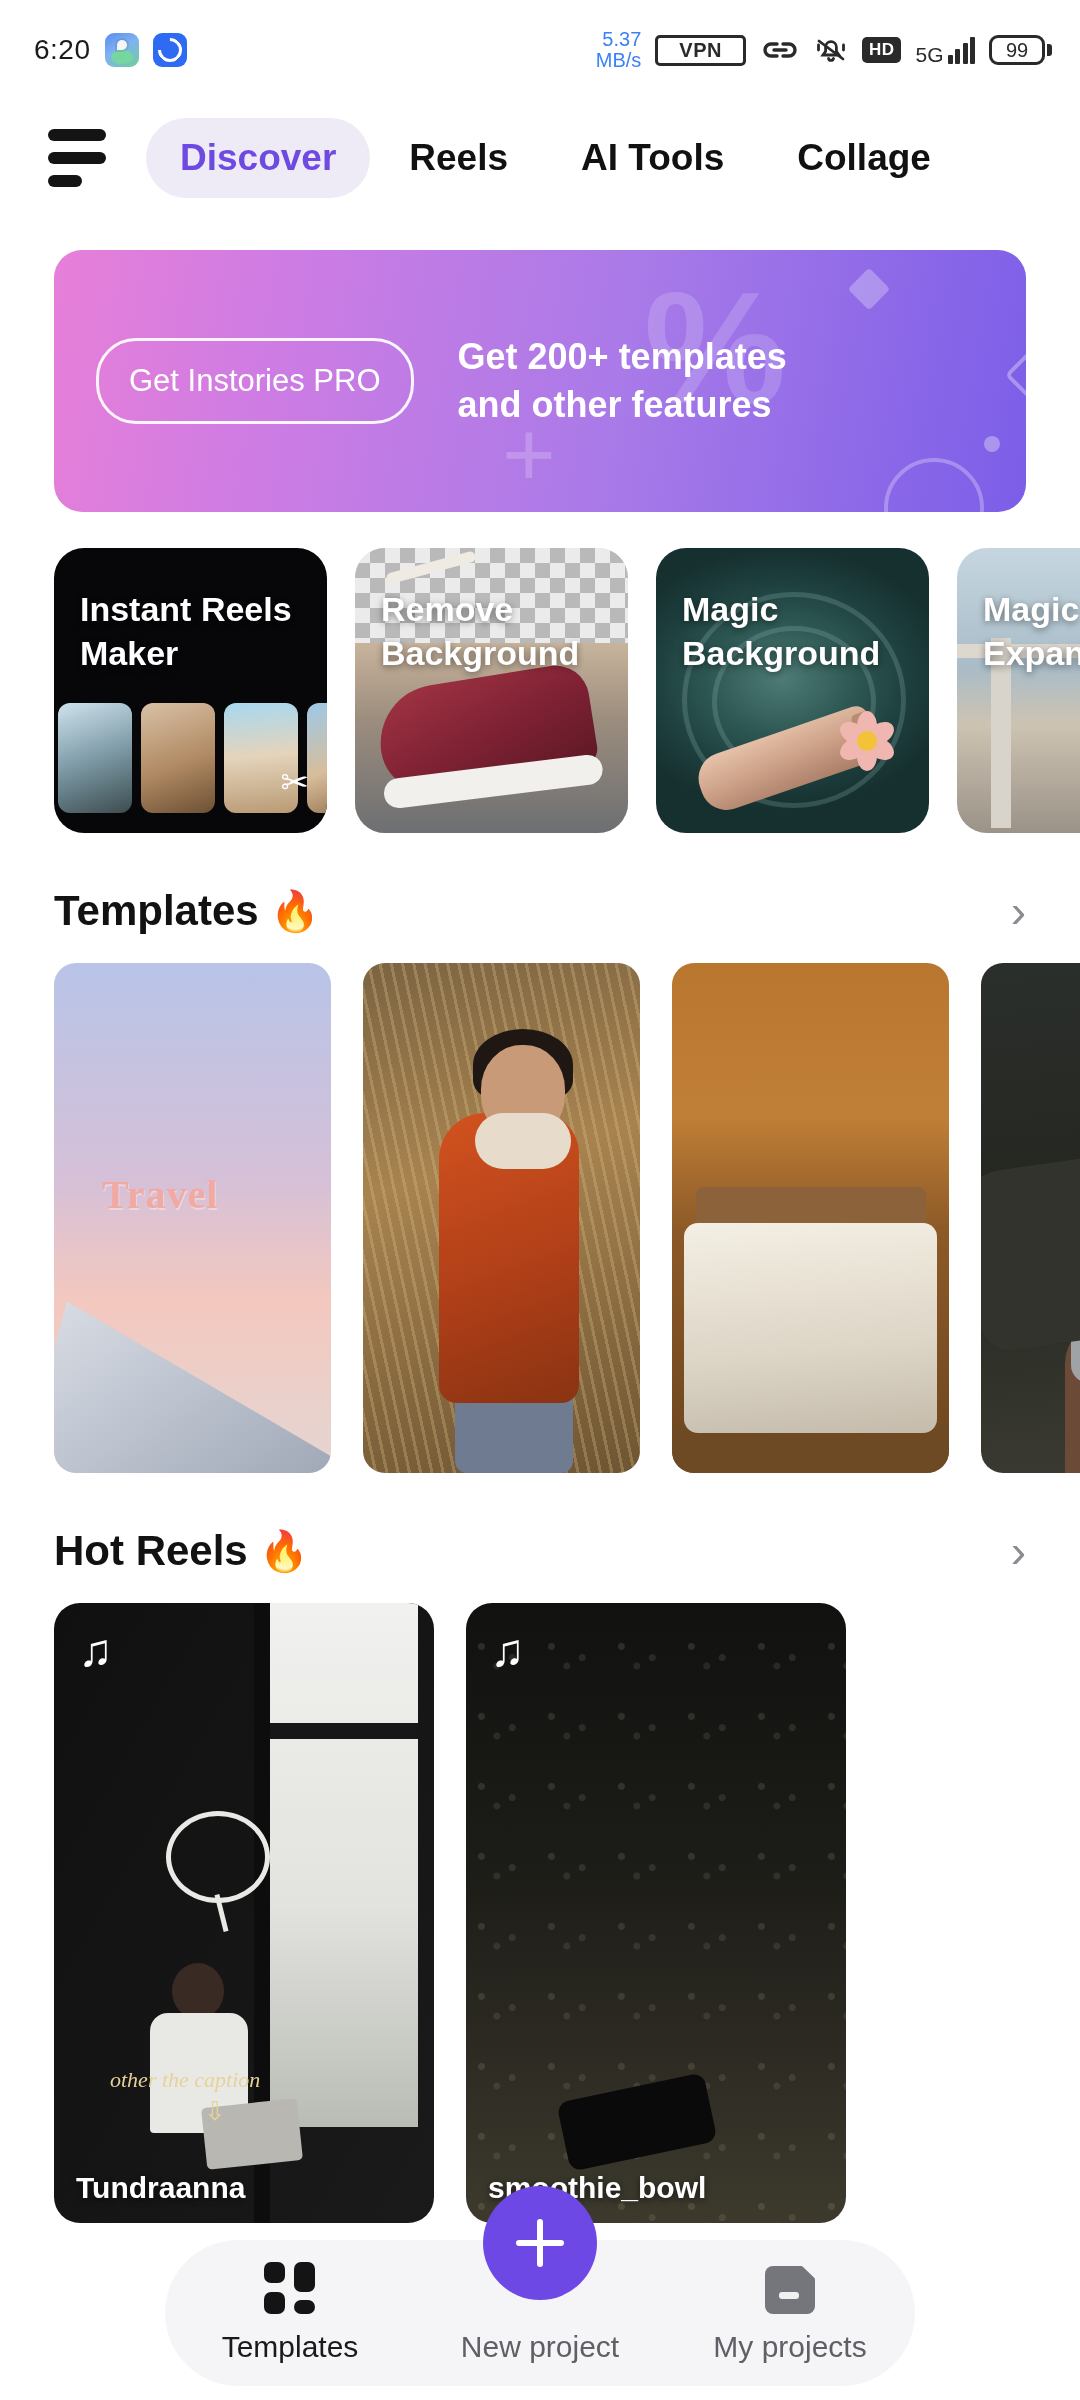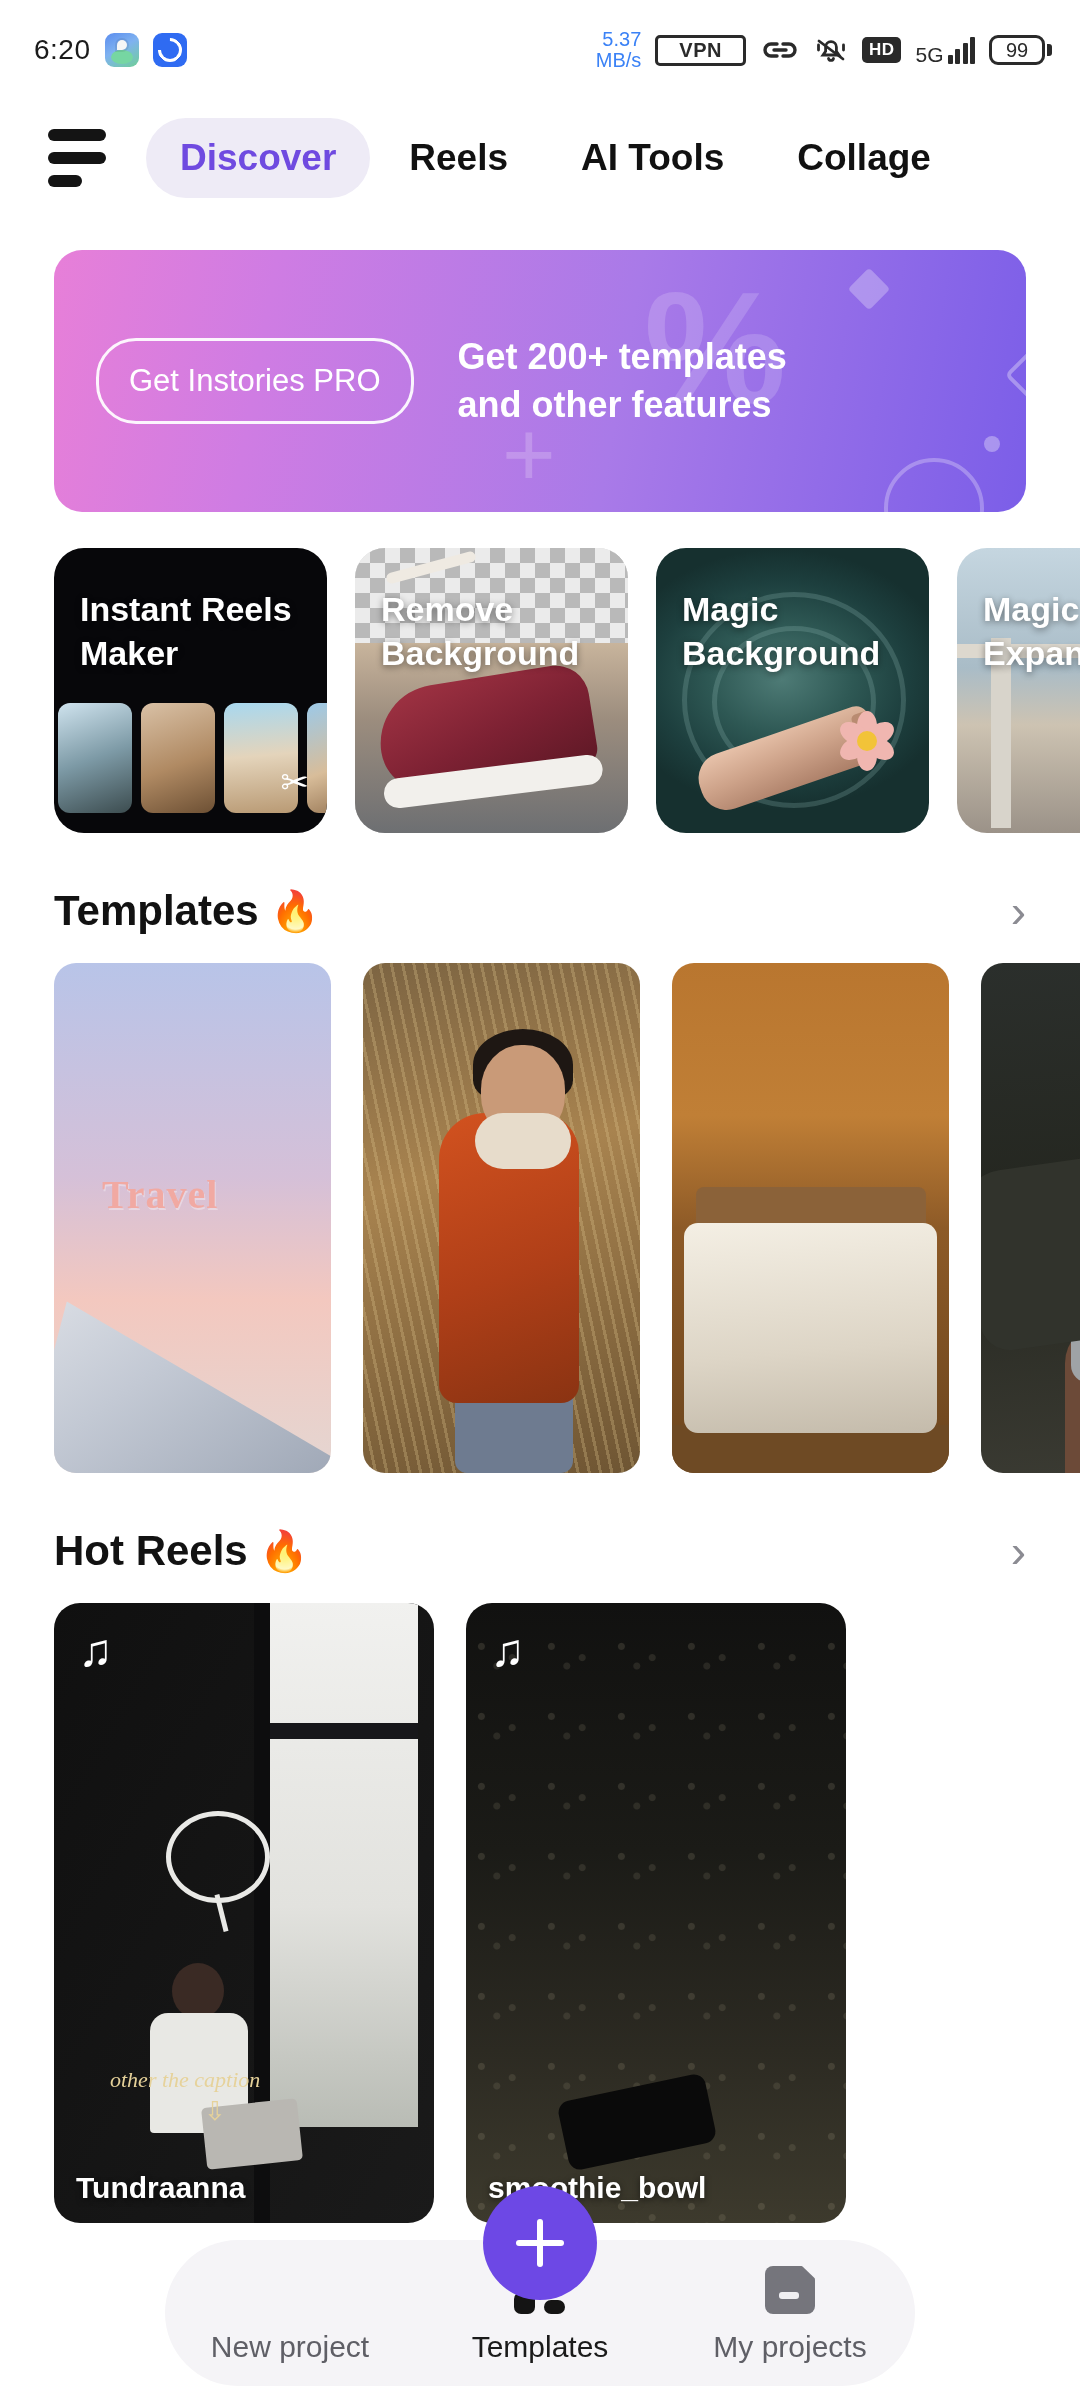--- a/index.html
+++ b/index.html
@@ -476,33 +476,33 @@
     </div>
     <div class="rcard rc2">
       <div class="rc2-tex"></div>
       <div class="rc2-phone"></div>
       <span class="r-note">♫</span>
       <span class="r-user">smoothie_bowl</span>
     </div>
   </div>
 
   <div class="botnav">
+    <div class="bn-item active">
+      <span class="bn-grid">
+          <i></i>
+          <i></i>
+          <i></i>
+          <i></i>
+        </span>
+      <span class="bn-label">Templates</span>
+    </div>
     <div class="bn-item">
       <span style="height:52px;display:block"></span>
       <span class="bn-label">New project</span>
     </div>
-    <div class="bn-item active">
-      <span class="bn-grid">
-          <i></i>
-          <i></i>
-          <i></i>
-          <i></i>
-        </span>
-      <span class="bn-label">Templates</span>
-    </div>
     <div class="bn-item">
       <span class="bn-folder"></span>
       <span class="bn-label">My projects</span>
     </div>
   </div>
   <div class="fab-wrap">
     <div class="fab"></div>
   </div>
 
 </div>

